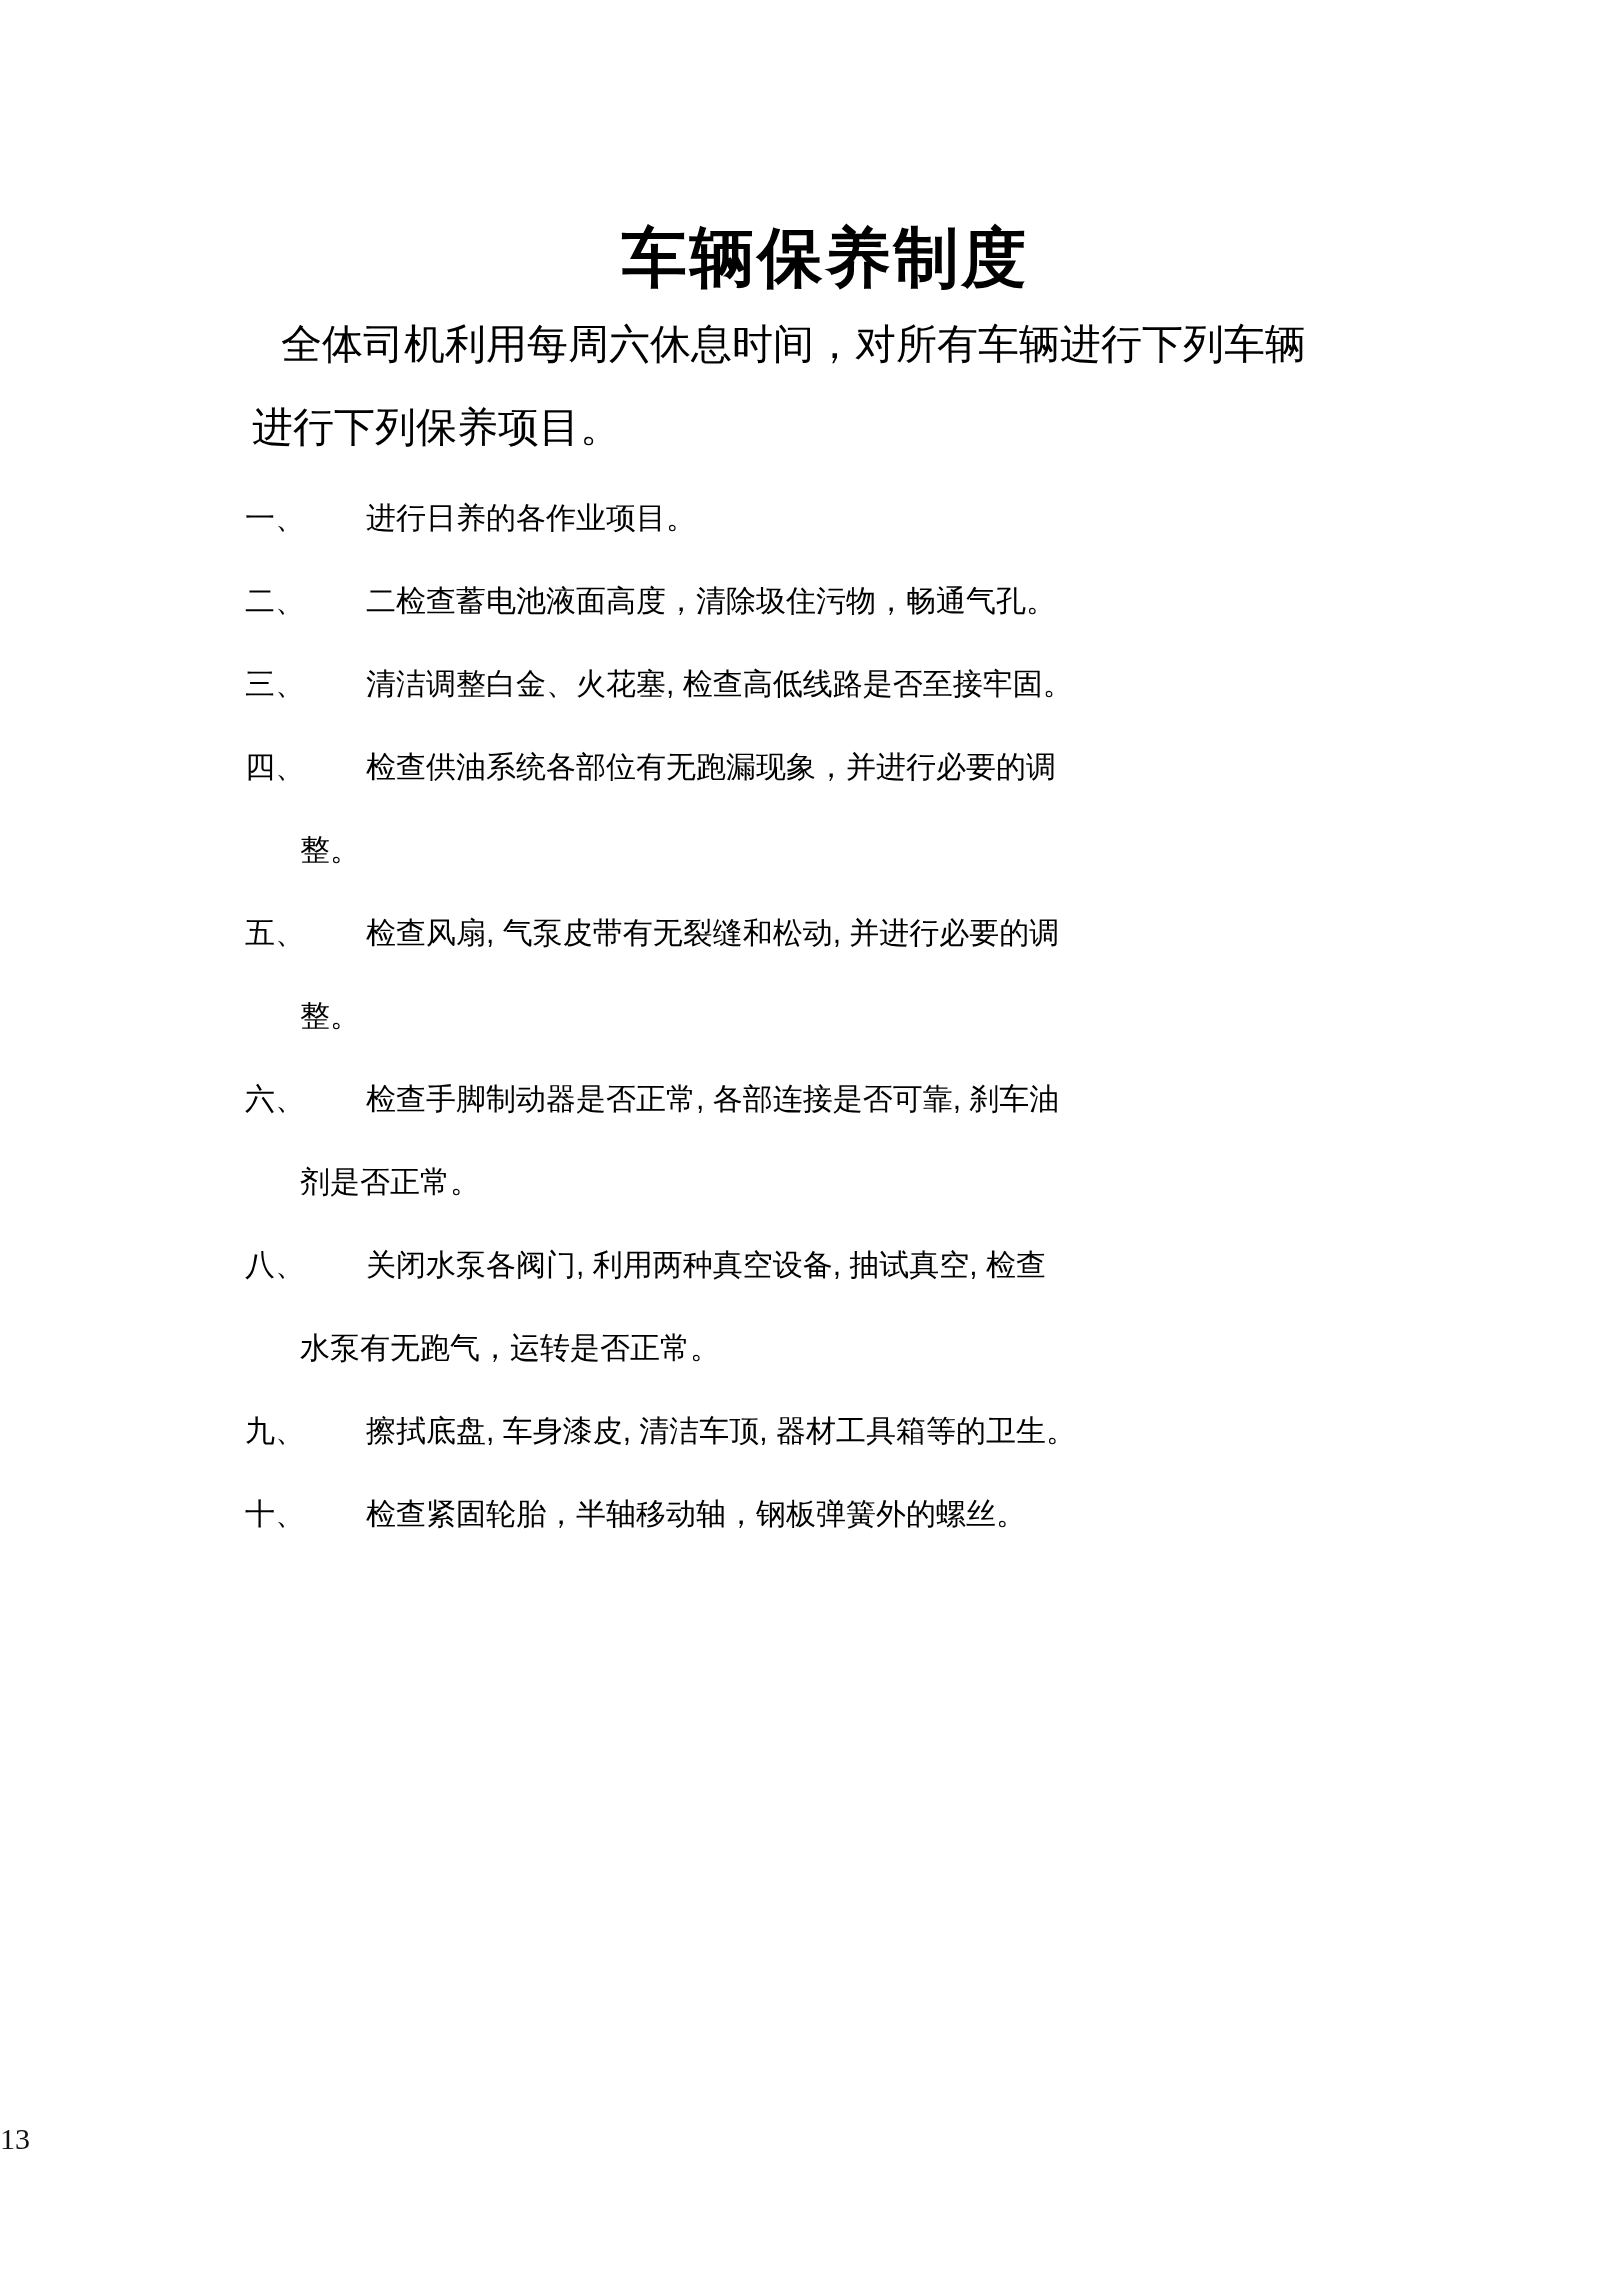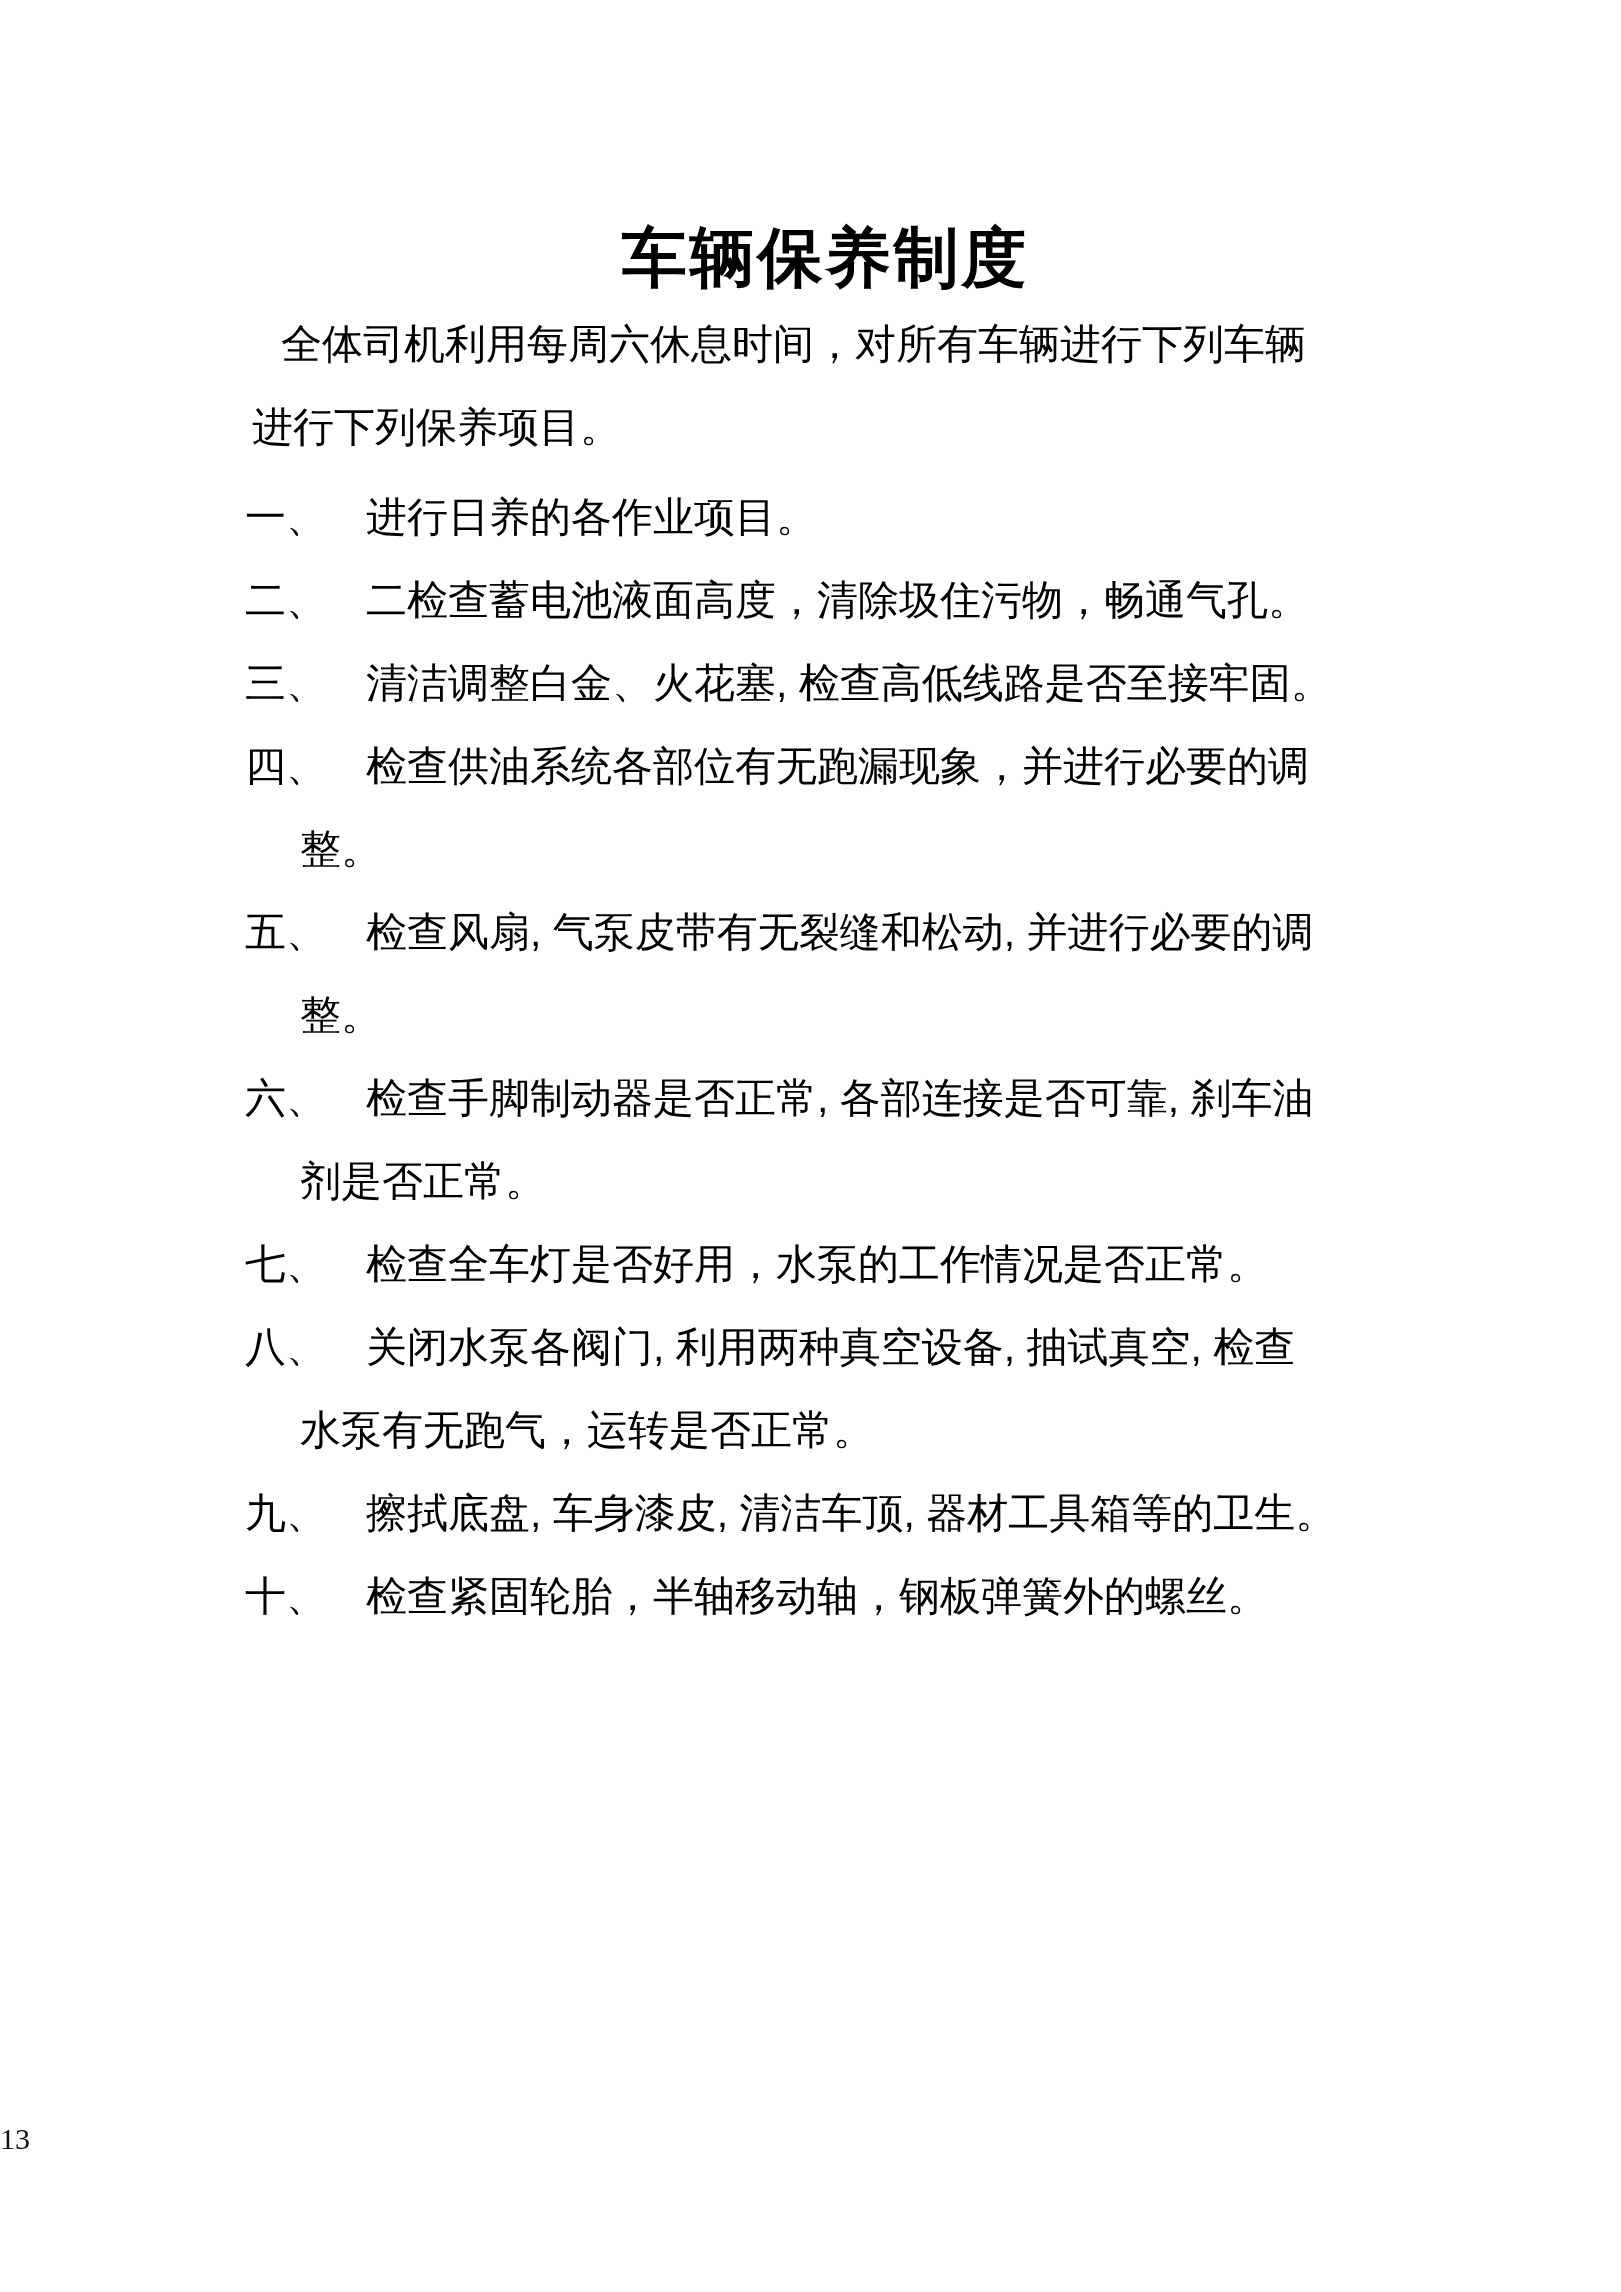--- a/index.html
+++ b/index.html
@@ -36,21 +36,21 @@
     font-size: 41px;
     line-height: 83px;
     text-indent: 29px;
     white-space: pre-line;
   }
   .list {
     margin: 0;
     padding: 0;
   }
   .item {
-    font-size: 41px;
+    font-size: 30px;
     line-height: 83px;
     padding-left: 55px;
     text-indent: -55px;
   }
   .num {
     display: inline-block;
     width: 121px;
     text-indent: 0;
   }
   .txt {
@@ -78,21 +78,20 @@
     <div class="list">
         <div class="item"><span class="num">一、</span><span class="txt">进行日养的各作业项目。</span></div>
         <div class="item"><span class="num">二、</span><span class="txt">二检查蓄电池液面高度，清除圾住污物，畅通气孔。</span></div>
         <div class="item"><span class="num">三、</span><span class="txt">清洁调整白金、火花塞, 检查高低线路是否至接牢固。</span></div>
         <div class="item"><span class="num">四、</span><span class="txt">检查供油系统各部位有无跑漏现象，并进行必要的调
 整。</span></div>
         <div class="item"><span class="num">五、</span><span class="txt">检查风扇, 气泵皮带有无裂缝和松动, 并进行必要的调
 整。</span></div>
         <div class="item"><span class="num">六、</span><span class="txt">检查手脚制动器是否正常, 各部连接是否可靠, 刹车油
 剂是否正常。</span></div>
-        <div class="item"><span class="num">七、</span><span class="txt">检查全车灯是否好用，水泵的工作情况是否正常。</span></div>
         <div class="item"><span class="num">八、</span><span class="txt">关闭水泵各阀门, 利用两种真空设备, 抽试真空, 检查
 水泵有无跑气，运转是否正常。</span></div>
         <div class="item"><span class="num">九、</span><span class="txt">擦拭底盘, 车身漆皮, 清洁车顶, 器材工具箱等的卫生。</span></div>
         <div class="item"><span class="num">十、</span><span class="txt">检查紧固轮胎，半轴移动轴，钢板弹簧外的螺丝。</span></div>
       </div>
   </div>
   <div class="page-number">13</div>
 </div>
 
 

